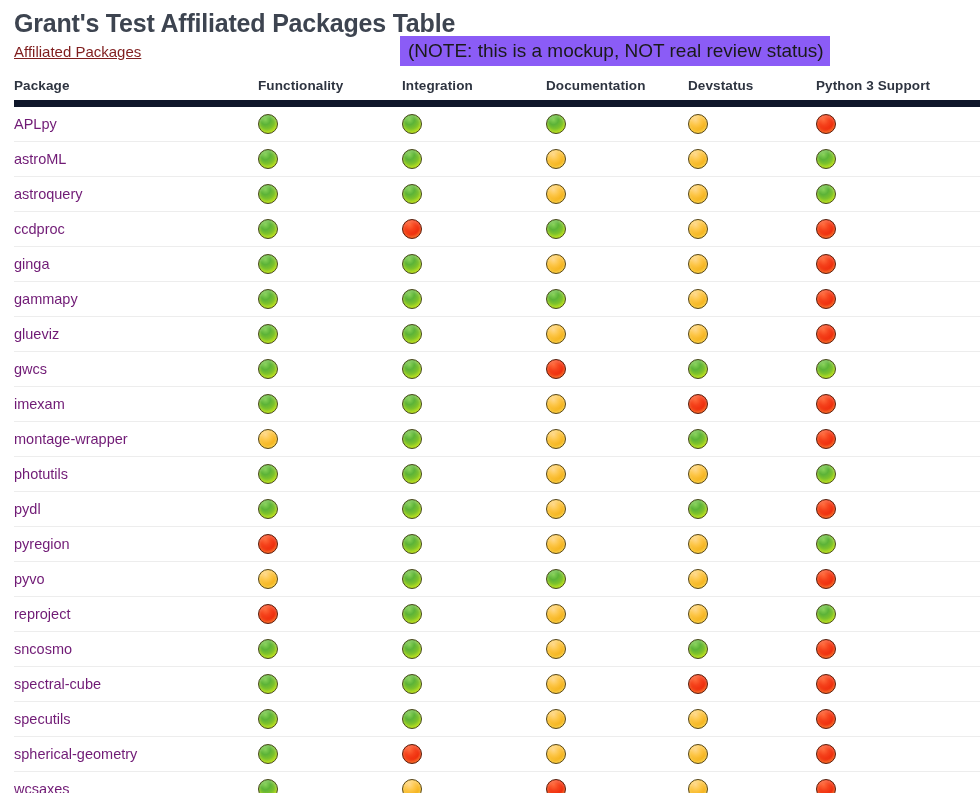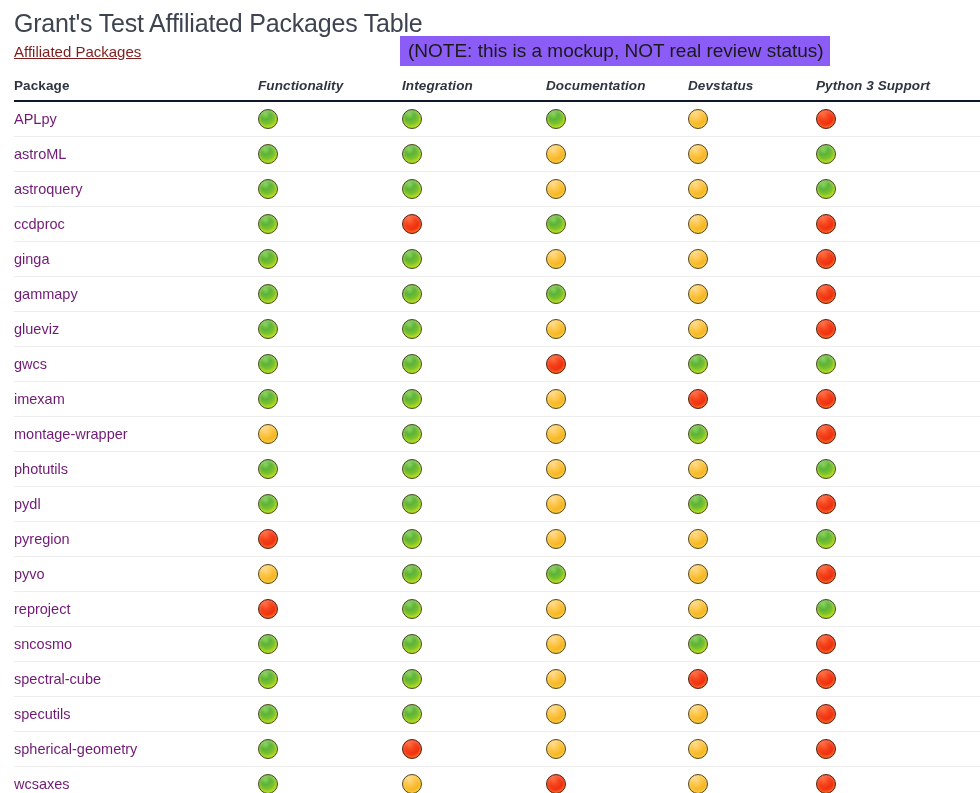--- a/index.html
+++ b/index.html
@@ -18,21 +18,21 @@
     position: relative;
     width: 980px;
     height: 793px;
     box-sizing: border-box;
     padding: 0;
   }
 
   
   .page-title {
     font-size: 25px;
-    font-weight: 400;
+    font-weight: 700;
     color: #3d4450;
     margin: 0;
     padding: 8px 0 0 14px;
     line-height: 30px;
     letter-spacing: -0.2px;
   }
   .subhead-row {
     position: relative;
     height: 32px;
     padding: 4px 0 0 14px;
@@ -72,25 +72,25 @@
   .pkg-table col.c-col4 { width: 142px; }
   .pkg-table col.c-col5 { width: 128px; }
   .pkg-table col.c-col6 { width: 166px; }
 
   .pkg-table thead th {
     font-size: 13.5px;
     font-weight: bold;
     color: #2e3440;
     text-align: left;
     padding: 0 0 7px 0;
-    border-bottom: 2px solid #0f172a;
+    border-bottom: 7px solid #0f172a;
     vertical-align: bottom;
     letter-spacing: 0.1px;
   }
-  .pkg-table thead th.status-head { padding-left: 2px; font-style: italic; }
+  .pkg-table thead th.status-head { padding-left: 2px; }
 
   .pkg-table tbody td {
     border-bottom: 1px solid #ededed;
     height: 34px;
     padding: 0;
     vertical-align: middle;
   }
   .pkg-name {
     font-size: 14.5px;
     color: #701a75;

